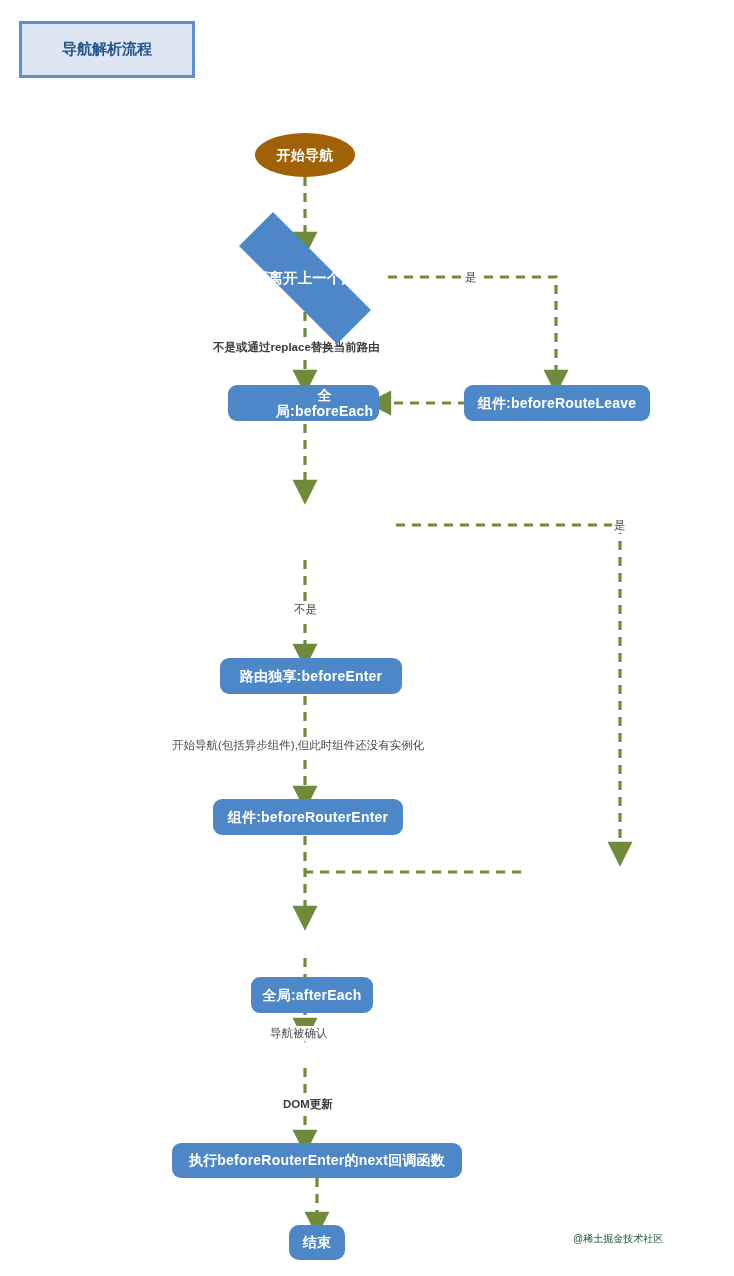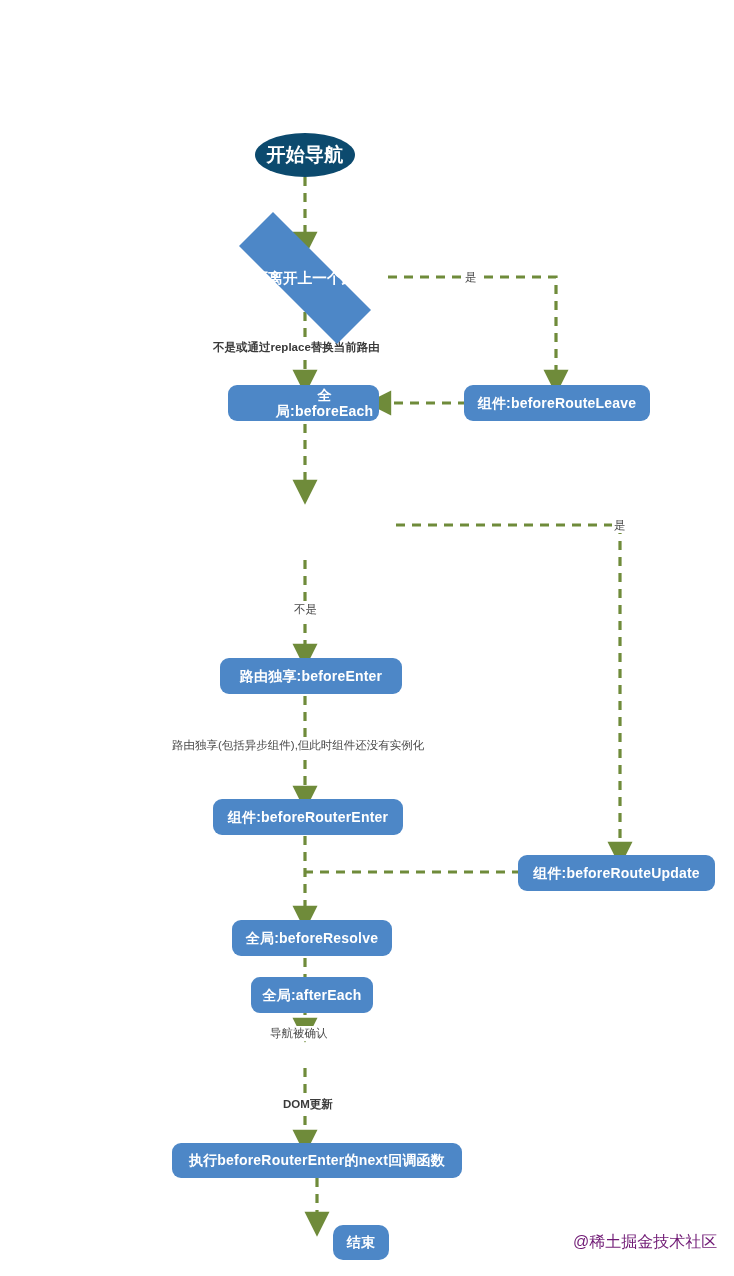--- a/index.html
+++ b/index.html
@@ -43,23 +43,23 @@
     background: #4d87c7;
     border-radius: 9px;
     font-size: 14px;
   }
   .node-term {
     background: #4d87c7;
     border-radius: 10px;
     font-size: 14px;
   }
   .node-ellipse {
-    background: #0c4a6e;
+    background: #a16207;
     border-radius: 50%;
-    font-size: 19px;
+    font-size: 14px;
   }
   .node-diamond {
     background: transparent;
     font-size: 14.5px;
   }
   .node-diamond .diamond-shape {
     position: absolute;
     left: 0;
     top: 0;
     width: 100%;
@@ -97,31 +97,34 @@
     padding: 0 2px;
     z-index: 2;
   }
   .edge-label.thin {
     font-weight: normal;
     font-size: 11.5px;
     color: #4a4a4a;
   }
   .watermark {
     position: absolute;
-    color: #701a75;
-    font-size: 16px;
+    color: #14532d;
+    font-size: 10px;
     white-space: nowrap;
     z-index: 2;
   }
 </style>
 </head>
 <body>
 
 <div id="canvas">
 
+  <div class="title-box" style="left:19px; top:21px; width:176px; height:57px;">
+    <span>导航解析流程</span>
+  </div>
 
   <svg id="edges" viewBox="0 0 734 1276" width="734" height="1276" xmlns="http://www.w3.org/2000/svg">
     <defs>
       <marker id="arrowhead" markerWidth="9" markerHeight="9" refX="4.2" refY="4.5" orient="auto" markerUnits="strokeWidth">
         <path d="M0.4,0.6 L8.2,4.5 L0.4,8.4 Z" fill="#6f8b3a"></path>
       </marker>
     </defs>
     <g stroke="#6f8b3a" stroke-width="3.2" fill="none" stroke-dasharray="9,7">
 
       <path d="M305,177 L305,244" marker-end="url(#arrowhead)"></path>
@@ -171,49 +174,43 @@
 
 
   <div class="node node-box" style="left:220px; top:658px; width:182px; height:36px;">
     <span>路由独享:beforeEnter</span>
   </div>
 
   <div class="node node-box" style="left:213px; top:799px; width:190px; height:36px;">
     <span>组件:beforeRouterEnter</span>
   </div>
 
-  <div class="node node-box" style="left:518px; top:855px; width:197px; height:36px;">
-    <span>组件:beforeRouteUpdate</span>
-  </div>
-
-  <div class="node node-box" style="left:232px; top:920px; width:160px; height:36px;">
-    <span>全局:beforeResolve</span>
-  </div>
+
 
   <div class="node node-box" style="left:251px; top:977px; width:122px; height:36px;">
     <span>全局:afterEach</span>
   </div>
 
   <div class="node node-box" style="left:172px; top:1143px; width:290px; height:35px;">
     <span>执行beforeRouterEnter的next回调函数</span>
   </div>
 
-  <div class="node node-term" style="left:289px; top:1225px; width:56px; height:35px;margin-left:44px;">
+  <div class="node node-term" style="left:289px; top:1225px; width:56px; height:35px;">
     <span>结束</span>
   </div>
 
   <div class="edge-label thin" style="left:463px; top:270px;">是</div>
 
   <div class="edge-label" style="left:203px; top:340px;margin-left:8px;">不是或通过replace替换当前路由</div>
 
   <div class="edge-label thin" style="left:612px; top:518px;">是</div>
 
   <div class="edge-label thin" style="left:292px; top:602px;">不是</div>
 
-  <div class="edge-label thin" style="left:170px; top:738px;">路由独享(包括异步组件),但此时组件还没有实例化</div>
+  <div class="edge-label thin" style="left:170px; top:738px;">开始导航(包括异步组件),但此时组件还没有实例化</div>
 
   <div class="edge-label thin" style="left:268px; top:987px;margin-top:39px;">导航被确认</div>
 
   <div class="edge-label" style="left:281px; top:1097px;">DOM更新</div>
 
   <div class="watermark" style="left:573px; top:1232px;">@稀土掘金技术社区</div>
 
 </div>
 
 </body></html>

